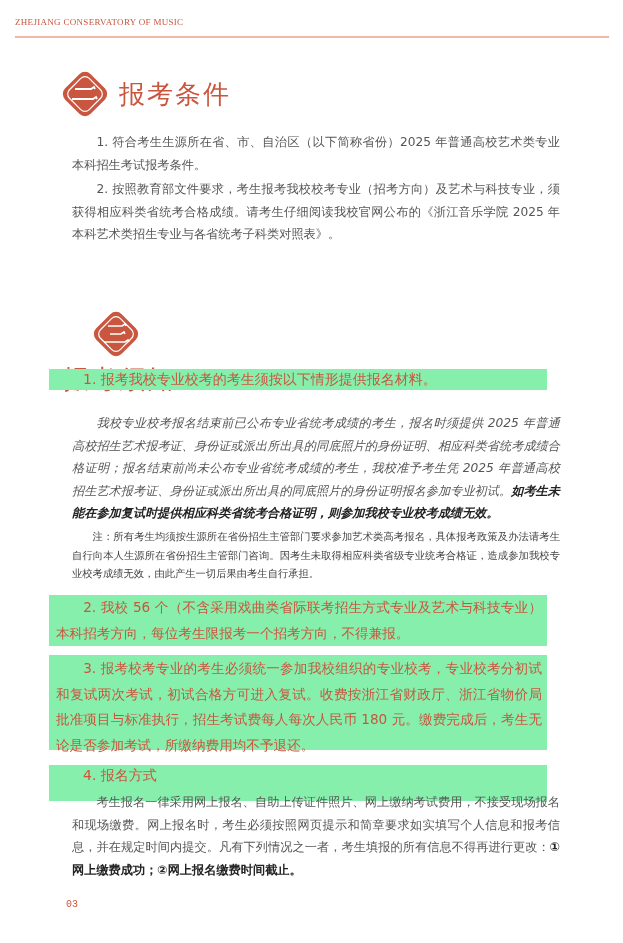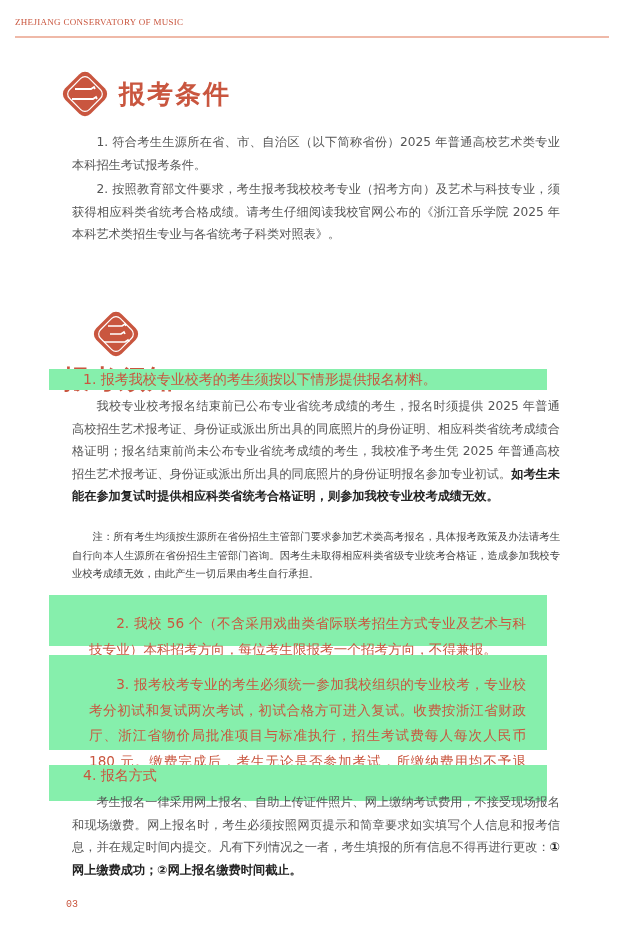--- a/index.html
+++ b/index.html
@@ -17,21 +17,21 @@
     position: absolute; left: 15px; top: 36px; width: 594px; height: 2px;
     background: #efb9a8;
   }
   .section-head {
     position: absolute; left: 57px; display: flex; align-items: center;
   }
   .badge { width: 56px; height: 56px; position: relative; }
   .badge svg { width: 56px; height: 56px; display: block; }
   .section-title {
     margin-left: 6px; font-family: "DejaVu Serif", "Liberation Serif", serif;
-    font-size: 26px; font-weight: bold; color: #c9563f; letter-spacing: 2px;
+    font-size: 26px; font-weight: normal; color: #c9563f; letter-spacing: 2px;
   }
   .para {
     position: absolute; left: 72px; width: 488px;
     font-size: 12.2px; line-height: 22.5px; color: #555;
     text-align: justify; text-indent: 2em; margin: 0;
   }
   .note {
     position: absolute; left: 72px; width: 488px;
     font-size: 10.3px; line-height: 18.5px; color: #444;
     text-align: justify; text-indent: 2em; margin: 0;
@@ -39,21 +39,21 @@
   .strong { color: #222; font-weight: bold; }
   .hl-bar {
     position: absolute; left: 49px; width: 498px; background: #86efac;
   }
   .hl-head {
     font-size: 14px; color: #c9563f; line-height: 21px;
     padding-left: 34px;
   }
   .hl-para {
     font-size: 13.6px; line-height: 25.5px; color: #c9563f;
-    text-align: justify; text-indent: 2em; padding: 0 5px 0 24px; margin: 16px; border-radius: 14px;
+    text-align: justify; text-indent: 2em; padding: 0 5px 0 7px; margin: 0; border-radius: 14px;
   }
   .page-num {
     position: absolute; left: 27px; top: 899px;
     font-family: Liberation Mono, monospace; font-size: 10px; color: #c9563f; padding-left: 39px;
   }
 </style>
 </head>
 <body>
 
 <div class="header-title">ZHEJIANG CONSERVATORY OF MUSIC</div>
@@ -83,21 +83,21 @@
       <path d="M22 28 H33 L36 26 L37 28" stroke="#fff" stroke-width="1.6" fill="none"></path>
       <path d="M16 36 H37 L40 34 L41 36" stroke="#fff" stroke-width="1.6" fill="none"></path>
     </svg>
   </div>
   <div class="section-title">报考须知</div>
 </div>
 
 <div class="hl-bar" style="top:369px; height:21px;">
   <div class="hl-head">1. 报考我校专业校考的考生须按以下情形提供报名材料。</div>
 </div>
-<p class="para" style="top:395px;"><span>我校专业校考报名结束前已公布专业省统考成绩的考生，报名时须提供 2025 年普通高校招生艺术报考证、身份证或派出所出具的同底照片的身份证明、相应科类省统考成绩合格证明；报名结束前尚未公布专业省统考成绩的考生，我校准予考生凭 2025 年普通高校招生艺术报考证、身份证或派出所出具的同底照片的身份证明报名参加专业初试。</span><span class="strong">如考生未能在参加复试时提供相应科类省统考合格证明，则参加我校专业校考成绩无效。</span></p>
+<p class="para" style="top:412px;font-style:italic;"><span>我校专业校考报名结束前已公布专业省统考成绩的考生，报名时须提供 2025 年普通高校招生艺术报考证、身份证或派出所出具的同底照片的身份证明、相应科类省统考成绩合格证明；报名结束前尚未公布专业省统考成绩的考生，我校准予考生凭 2025 年普通高校招生艺术报考证、身份证或派出所出具的同底照片的身份证明报名参加专业初试。</span><span class="strong">如考生未能在参加复试时提供相应科类省统考合格证明，则参加我校专业校考成绩无效。</span></p>
 <p class="note" style="top:527px;">注：所有考生均须按生源所在省份招生主管部门要求参加艺术类高考报名，具体报考政策及办法请考生自行向本人生源所在省份招生主管部门咨询。因考生未取得相应科类省级专业统考合格证，造成参加我校专业校考成绩无效，由此产生一切后果由考生自行承担。</p>
 
 <div class="hl-bar" style="top:595px; height:51px;">
   <p class="hl-para">2. 我校 56 个（不含采用戏曲类省际联考招生方式专业及艺术与科技专业）本科招考方向，每位考生限报考一个招考方向，不得兼报。</p>
 </div>
 
 <div class="hl-bar" style="top:655px; height:95px;">
   <p class="hl-para" style="padding-top:1px;">3. 报考校考专业的考生必须统一参加我校组织的专业校考，专业校考分初试和复试两次考试，初试合格方可进入复试。收费按浙江省财政厅、浙江省物价局批准项目与标准执行，招生考试费每人每次人民币 180 元。缴费完成后，考生无论是否参加考试，所缴纳费用均不予退还。</p>
 </div>
 

